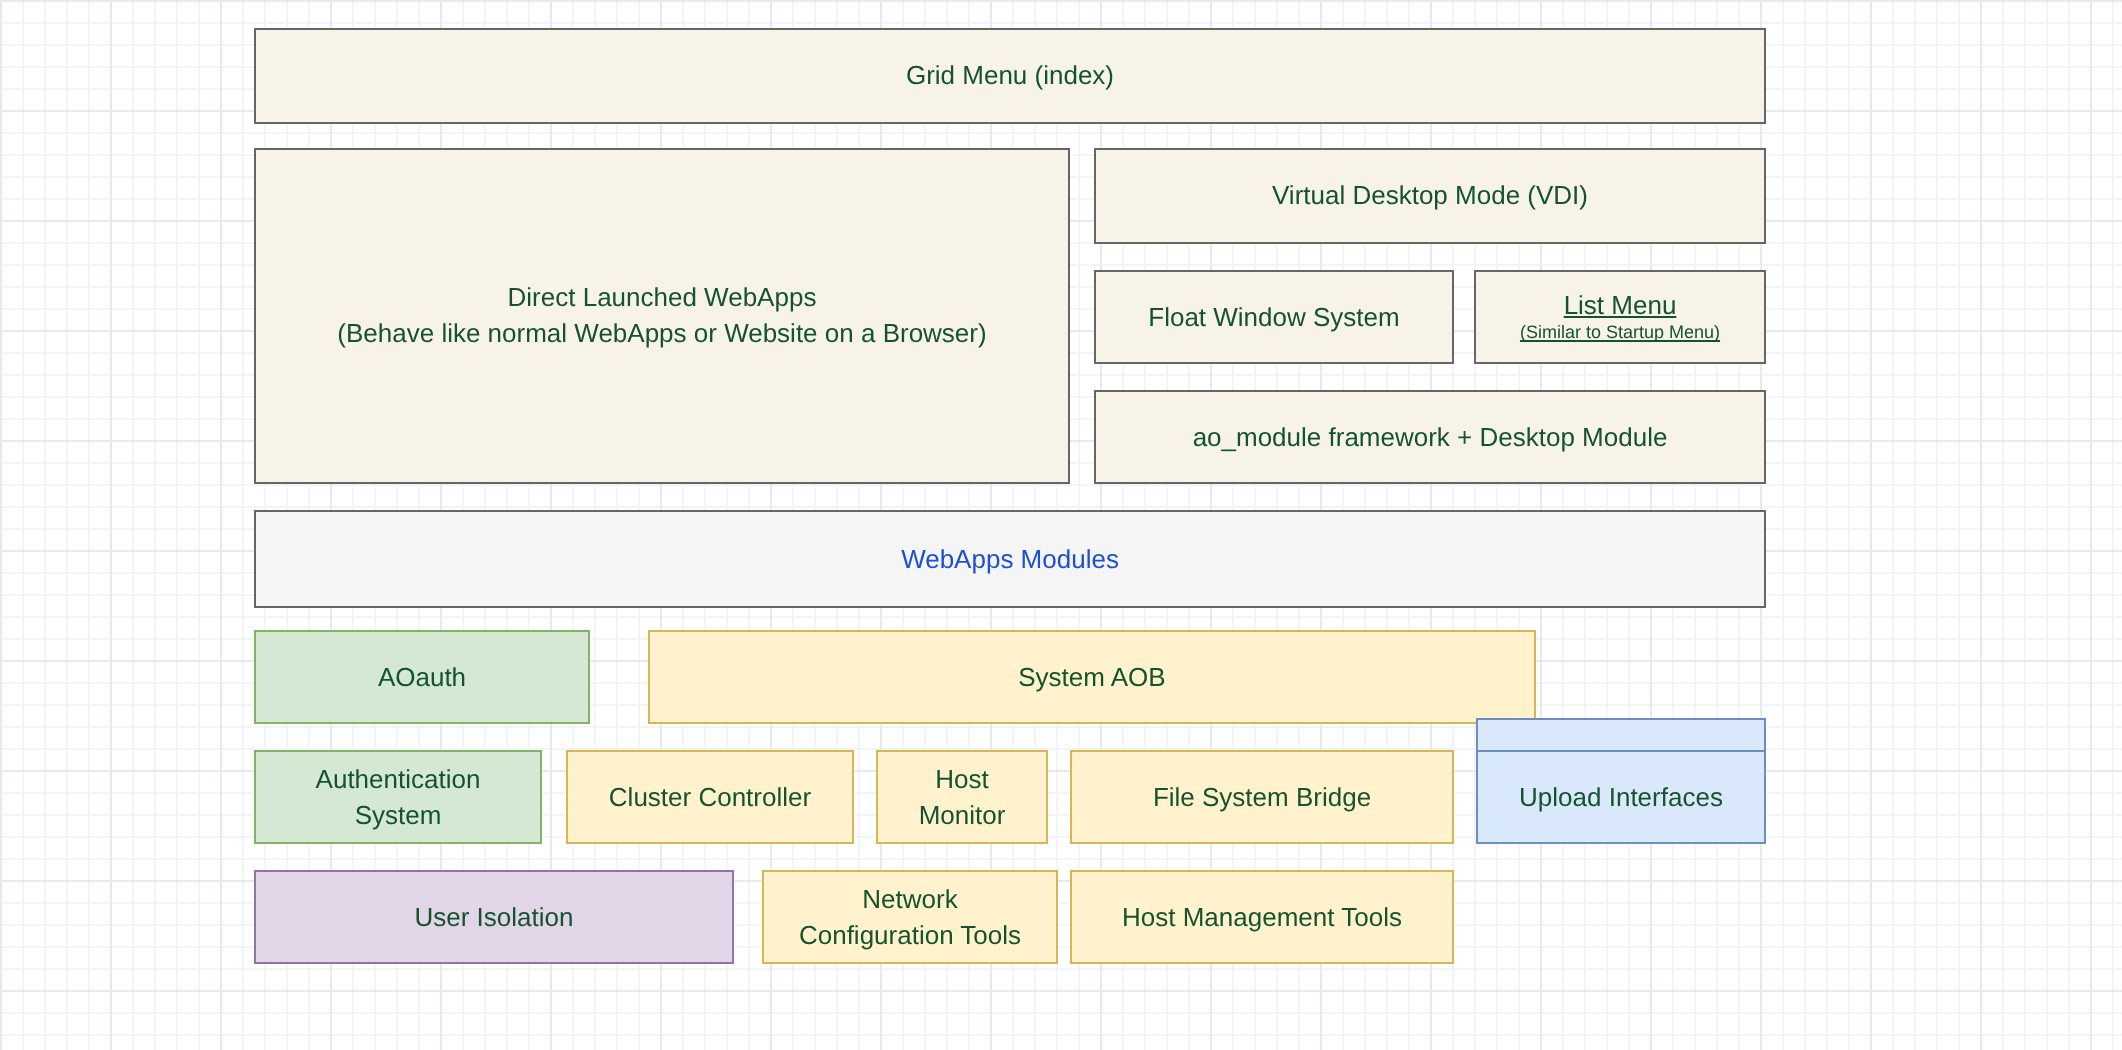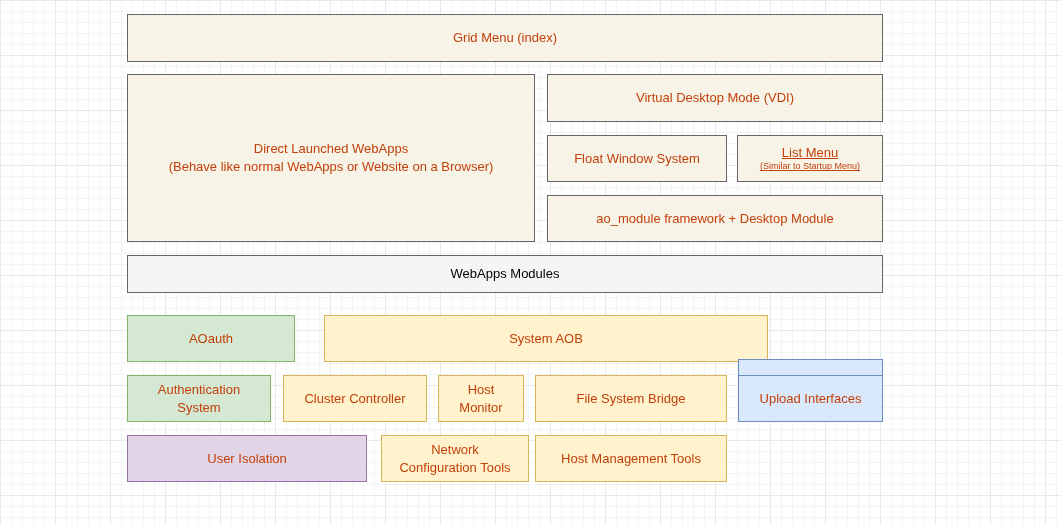--- a/index.html
+++ b/index.html
@@ -23,21 +23,21 @@
   .node {
     position: absolute;
     box-sizing: border-box;
     border: 1px solid #666666;
     display: flex;
     flex-direction: column;
     align-items: center;
     justify-content: center;
     text-align: center;
     padding: 2px 8px;
-    color: #c2410c;
+    color: #14532d;
   }
   .node .label {
     font-size: 13px;
     line-height: 1.35;
     white-space: pre-line;
   }
   .node .sublabel {
     font-size: 9px;
     line-height: 1.3;
     white-space: pre-line;
@@ -60,21 +60,21 @@
     <div class="node" style="left: 547px; top: 135px; width: 180px; height: 47px; background: rgb(247, 243, 231); border-color: rgb(102, 102, 102);">
       <div class="label">Float Window System</div>
     </div>
     <div class="node" style="left: 737px; top: 135px; width: 146px; height: 47px; background: rgb(247, 243, 231); border-color: rgb(102, 102, 102); text-decoration: underline;">
       <div class="label">List Menu</div>
       <div class="sublabel">(Similar to Startup Menu)</div>
     </div>
     <div class="node" style="left: 547px; top: 195px; width: 336px; height: 47px; background: rgb(247, 243, 231); border-color: rgb(102, 102, 102);">
       <div class="label">ao_module framework + Desktop Module</div>
     </div>
-    <div class="node" style="left: 127px; top: 255px; width: 756px; height: 38px; background: rgb(245, 245, 245); border-color: rgb(102, 102, 102); color: #000000;">
+    <div class="node" style="left: 127px; top: 255px; width: 756px; height: 49px; background: rgb(245, 245, 245); border-color: rgb(102, 102, 102); color: #1d4ed8;">
       <div class="label">WebApps Modules</div>
     </div>
     <div class="node" style="left: 127px; top: 315px; width: 168px; height: 47px; background: rgb(213, 232, 212); border-color: rgb(130, 179, 102);">
       <div class="label">AOauth</div>
     </div>
     <div class="node" style="left: 283px; top: 315px; width: 444px; height: 47px; background: rgb(255, 242, 204); border-color: rgb(214, 182, 86); margin-left: 41px;">
       <div class="label">System AOB</div>
     </div>
     <div class="node" style="left: 738px; top: 315px; width: 145px; height: 47px; background: rgb(218, 232, 252); border-color: rgb(108, 142, 191); margin-top: 44px;">
       <div class="label">Upload Manager</div>

